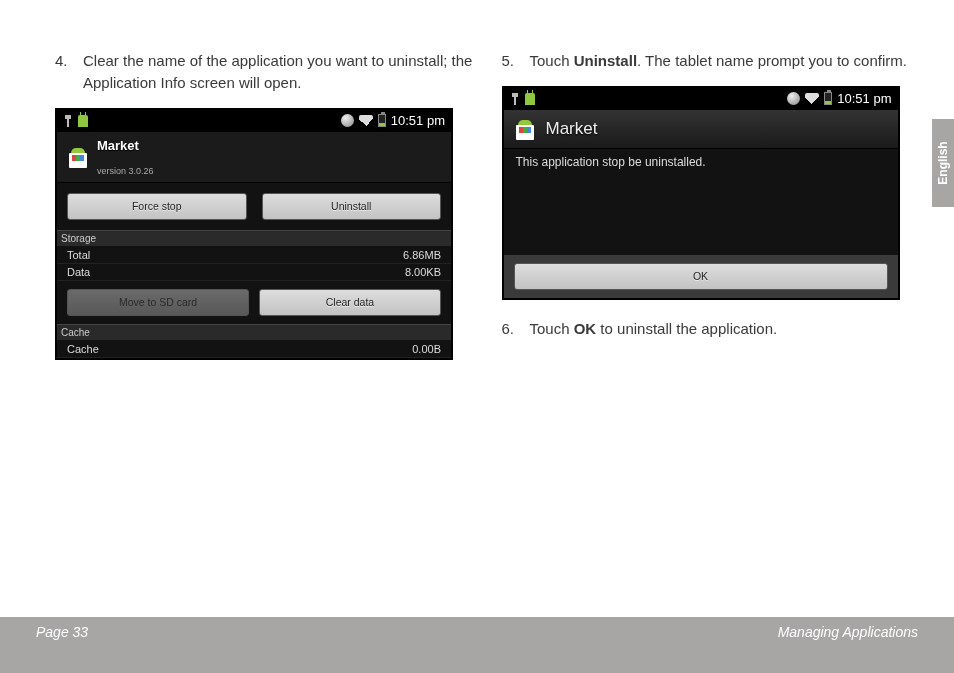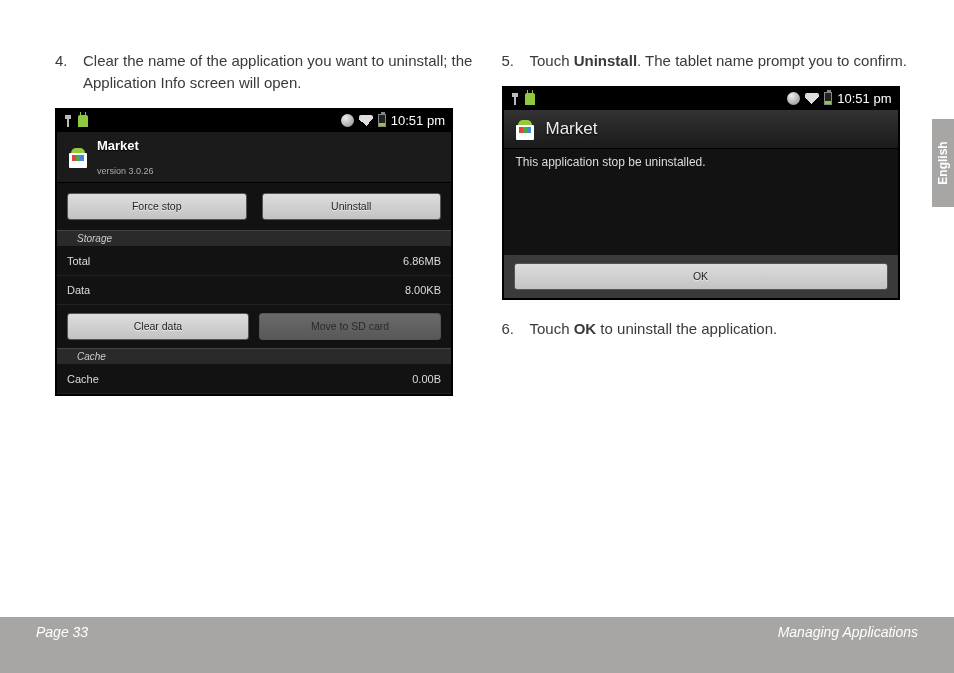--- a/index.html
+++ b/index.html
@@ -41,22 +41,22 @@
   .app-sub { color: #aaa; font-size: 9px; margin-top: 13px; }
 
   .big-header { background: linear-gradient(#333, #1a1a1a); padding: 8px 10px; display: flex; align-items: center; gap: 10px; border-bottom: 1px solid #000; }
   .big-title { color: #eee; font-size: 17px; text-shadow: 0 1px 2px #000; }
 
   .btn-row { display: flex; gap: 15px; padding: 10px; background: #121212; }
   .btn { flex: 1; height: 27px; background: linear-gradient(#ddd, #c3c3c3); border: 1px solid #555; border-radius: 3px; display: flex; align-items: center; justify-content: center; color: #222; font-size: 10.5px; text-shadow: 0 1px 0 #eee; }
   .btn.disabled { background: linear-gradient(#6a6a6a, #585858); color: #2a2a2a; text-shadow: none; }
   .btn.half { flex: 0 0 calc(50% - 5px); }
 
-  .section-header { background: #2a2a2a; color: #ccc; font-size: 10px; padding: 2px 20px; border-top: 1px solid #444; border-bottom: 1px solid #111; font-style: italic; }
-  .data-row { display: flex; justify-content: space-between; padding: 8px 10px; background: #121212; font-size: 11px; color: #ddd; border-bottom: 1px solid #222; }
+  .section-header { background: #2a2a2a; color: #ccc; font-size: 10px; padding: 2px 4px; border-top: 1px solid #444; border-bottom: 1px solid #111; }
+  .data-row { display: flex; justify-content: space-between; padding: 2px 10px; background: #121212; font-size: 11px; color: #ddd; border-bottom: 1px solid #222; }
 
   .split-row { display: flex; gap: 10px; padding: 8px 10px; background: #121212; }
 
   .dialog-q { background: #121212; color: #fff; font-size: 13px; font-weight: bold; padding: 10px 12px 6px; }
   .dialog-body { background: #121212; color: #ddd; font-size: 12px; padding: 6px 12px 0; height: 106px; }
   .dialog-actions { display: flex; gap: 10px; padding: 8px 10px; background: #3a3a3a; }
 
   .footer { position: absolute; left: 0; bottom: 26px; width: 100%; height: 30px; background: #a7a6a5; display: flex; align-items: center; justify-content: space-between; padding: 4px 36px; color: #fff; font-style: italic; font-family: "Century Gothic", "Segoe UI", Arial, sans-serif; font-size: 14px; }
   .footer-extra { position: absolute; left: 0; bottom: 0; width: 100%; height: 26px; background: #a7a6a5; }
 
@@ -116,22 +116,22 @@
         <div class="data-row">
           <span>Total</span>
           <span>6.86MB</span>
         </div>
         <div class="data-row">
           <span>Data</span>
           <span>8.00KB</span>
         </div>
 
         <div class="split-row">
+          <div class="btn half disabled">Move to SD card</div>
           <div class="btn half">Clear data</div>
-          <div class="btn half disabled">Move to SD card</div>
         </div>
 
         <div class="section-header">Cache</div>
         <div class="data-row">
           <span>Cache</span>
           <span>0.00B</span>
         </div>
       </div>
     </div>
 

